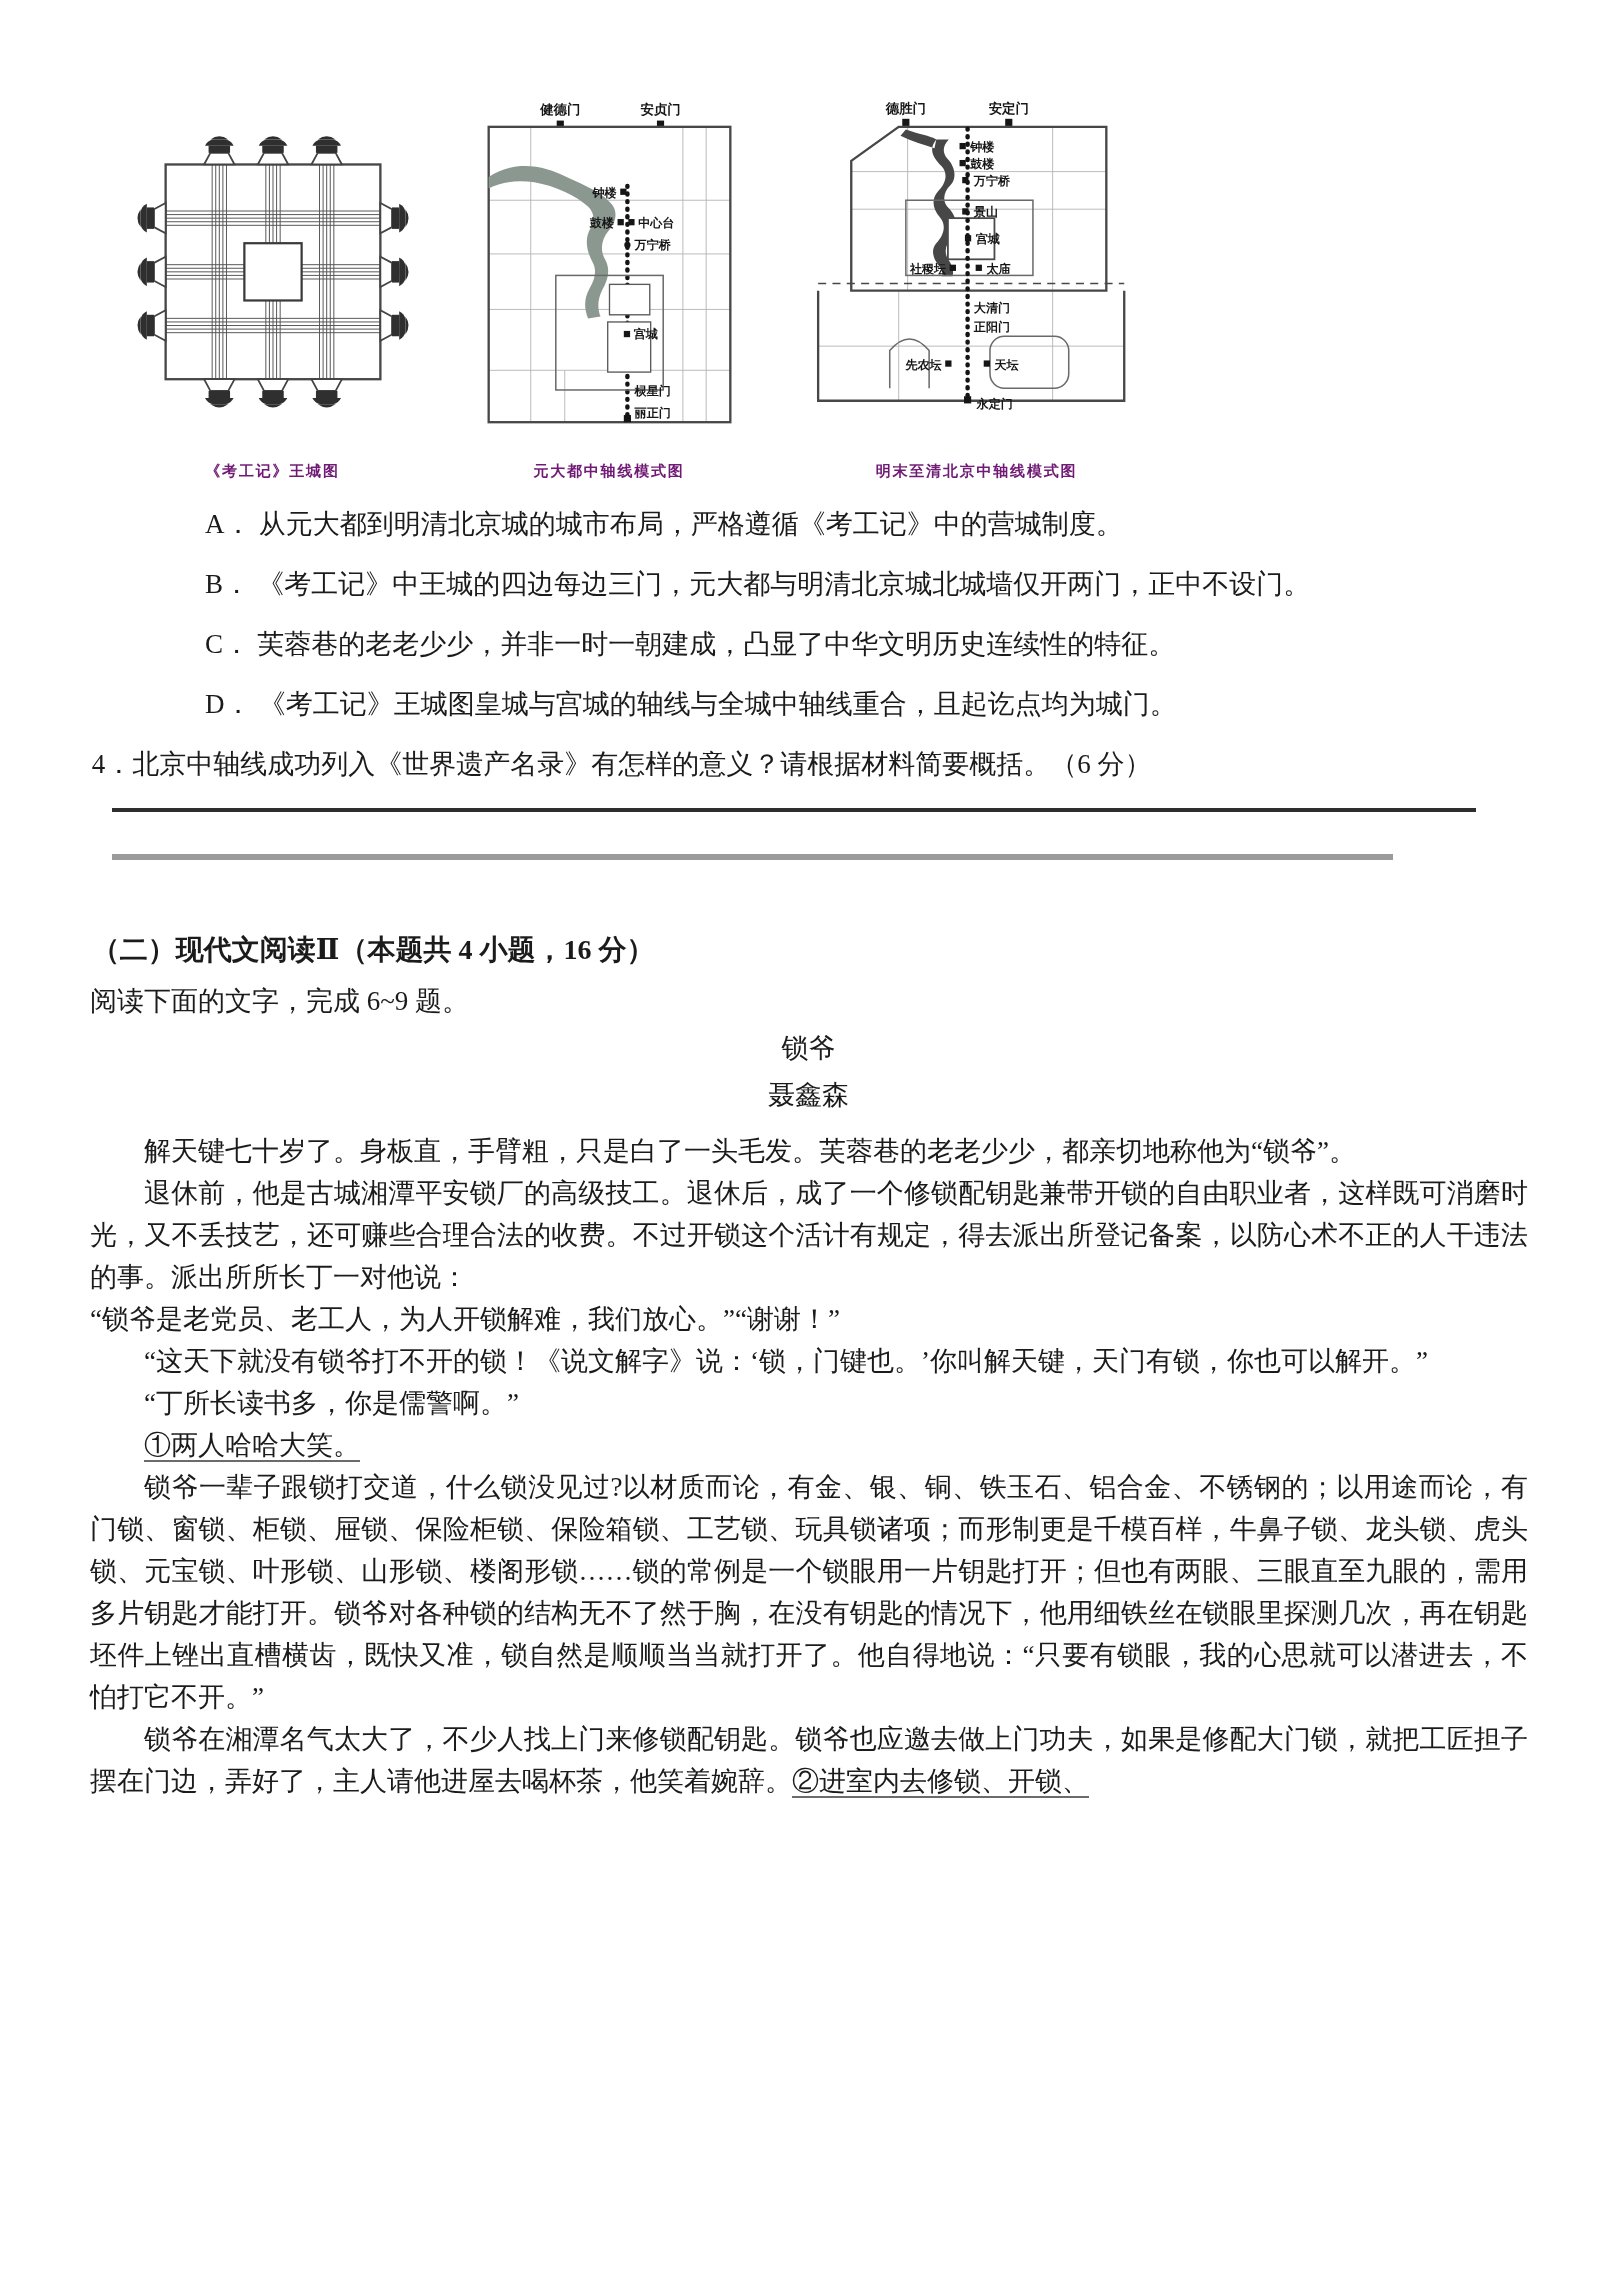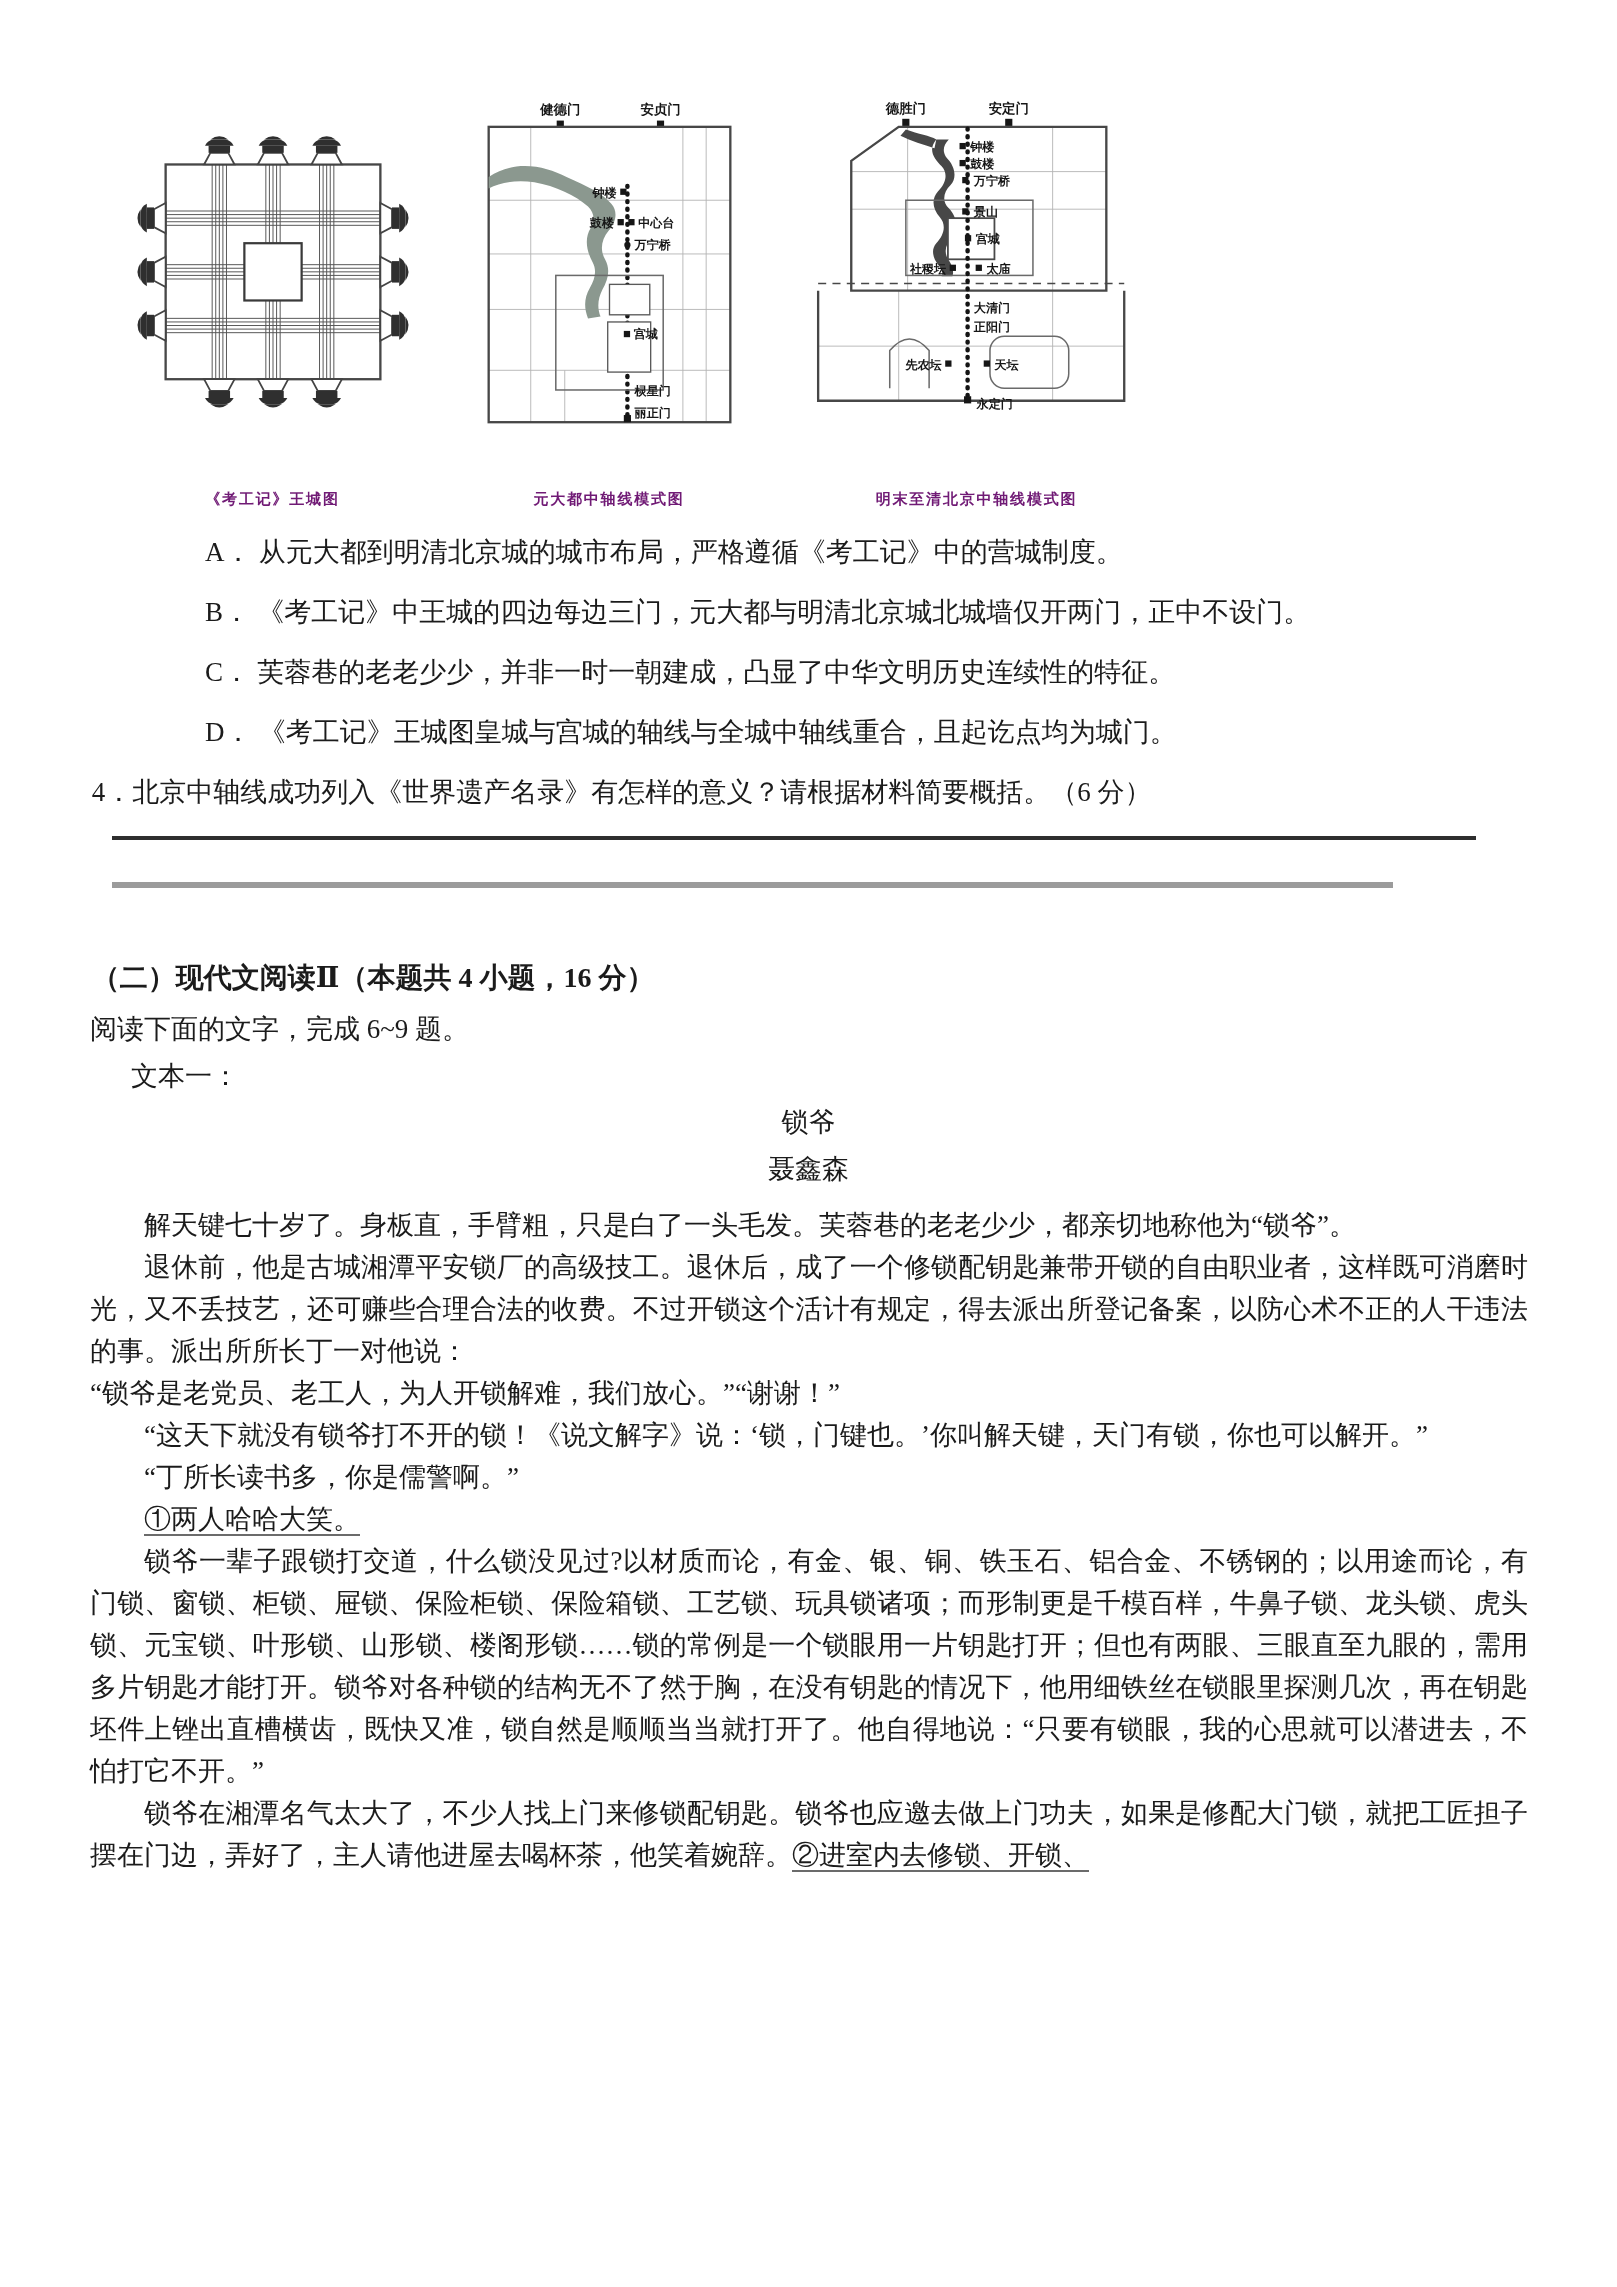--- a/index.html
+++ b/index.html
@@ -4,21 +4,21 @@
 <style>
   html,body { margin:0; padding:0; background:#ffffff; }
   .page {
     width:1617px; height:2287px; box-sizing:border-box;
     padding:100px 90px 0 90px; background:#fff; color:#1b1b1b;
     font-family:"Liberation Serif","DejaVu Serif",serif;
     overflow:hidden; position:relative;
   }
   
   .figures { display:flex; align-items:flex-end; margin-left:12.5px; }
-  .fig { display:flex; flex-direction:column; align-items:center; margin:0;gap:28px; }
+  .fig { display:flex; flex-direction:column; align-items:center; margin:0; }
   .fig1 { margin-right:32px; }
   .fig2 { margin-right:56px; }
   .cap { font-size:15px; font-weight:bold; letter-spacing:1.8px; margin-top:3.6px; color:#701a75; }
   svg { display:block; }
   .grid  { stroke:#b3b3b3; stroke-width:1; fill:none; }
   .road  { stroke:#565656; stroke-width:1.1; fill:none; }
   .wall  { fill:none; stroke:#474747; stroke-width:2.6; }
   .thin  { fill:none; stroke:#6a6a6a; stroke-width:1.7; }
   .axis  { stroke:#141414; stroke-width:5; stroke-dasharray:1 7.5; stroke-linecap:round; fill:none; }
   .dash  { stroke:#474747; stroke-width:1.8; stroke-dasharray:9 7; fill:none; }
@@ -187,21 +187,20 @@
 
   <p class="q4">4．北京中轴线成功列入《世界遗产名录》有怎样的意义？请根据材料简要概括。（6 分）</p>
 
   <div class="rule dark"></div>
 
 
   <div class="rule gray"></div>
 
   <h2 class="sec">（二）现代文阅读Ⅱ（本题共 4 小题，16 分）</h2>
   <p class="intro">阅读下面的文字，完成 6~9 题。</p>
-  <p class="tlabel">文本一：</p>
 
   <p class="center title">锁爷</p>
   <p class="center author">聂鑫森</p>
 
   <p class="para first">解天键七十岁了。身板直，手臂粗，只是白了一头毛发。芙蓉巷的老老少少，都亲切地称他为“锁爷”。</p>
   <p class="para">退休前，他是古城湘潭平安锁厂的高级技工。退休后，成了一个修锁配钥匙兼带开锁的自由职业者，这样既可消磨时光，又不丢技艺，还可赚些合理合法的收费。不过开锁这个活计有规定，得去派出所登记备案，以防心术不正的人干违法的事。派出所所长丁一对他说：</p>
   <p class="para noindent">“锁爷是老党员、老工人，为人开锁解难，我们放心。”“谢谢！”</p>
   <p class="para">“这天下就没有锁爷打不开的锁！《说文解字》说：‘锁，门键也。’你叫解天键，天门有锁，你也可以解开。”</p>
   <p class="para">“丁所长读书多，你是儒警啊。”</p>
   <p class="para"><span class="ul">①两人哈哈大笑。</span></p>

